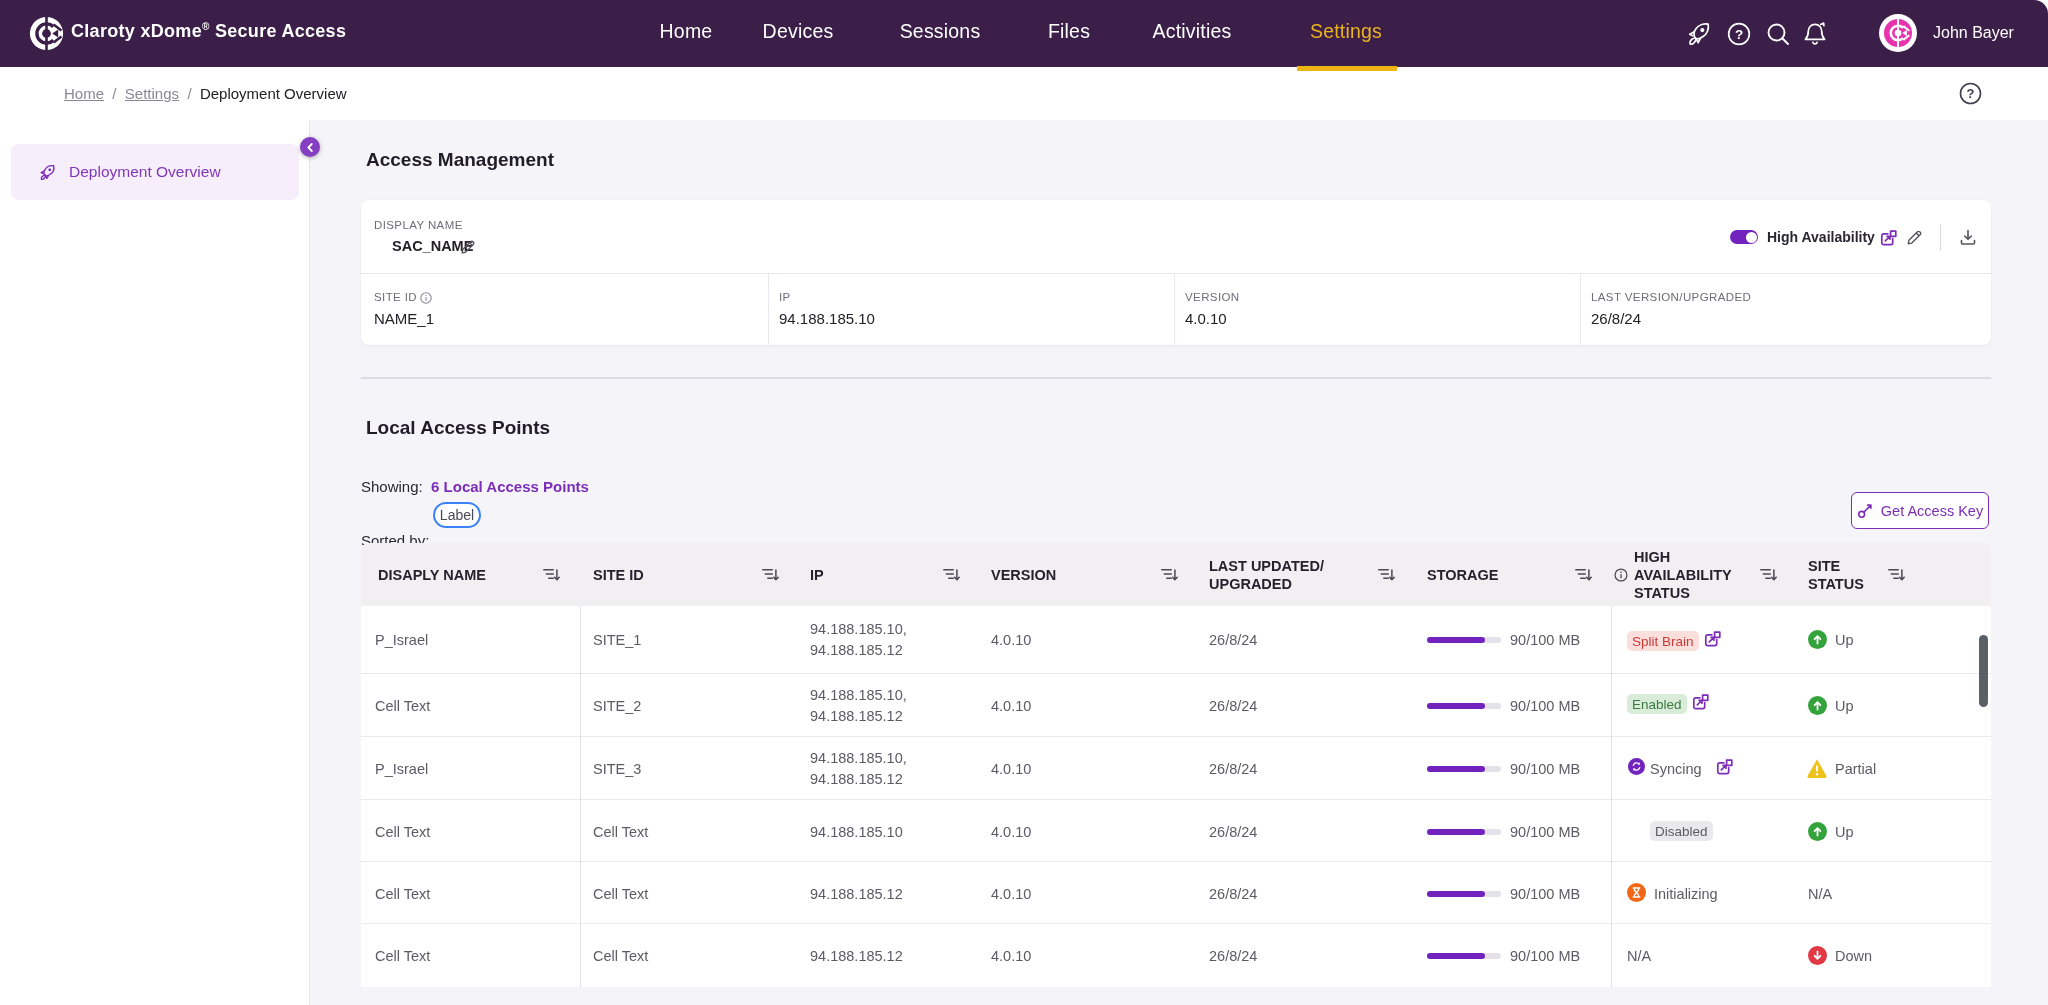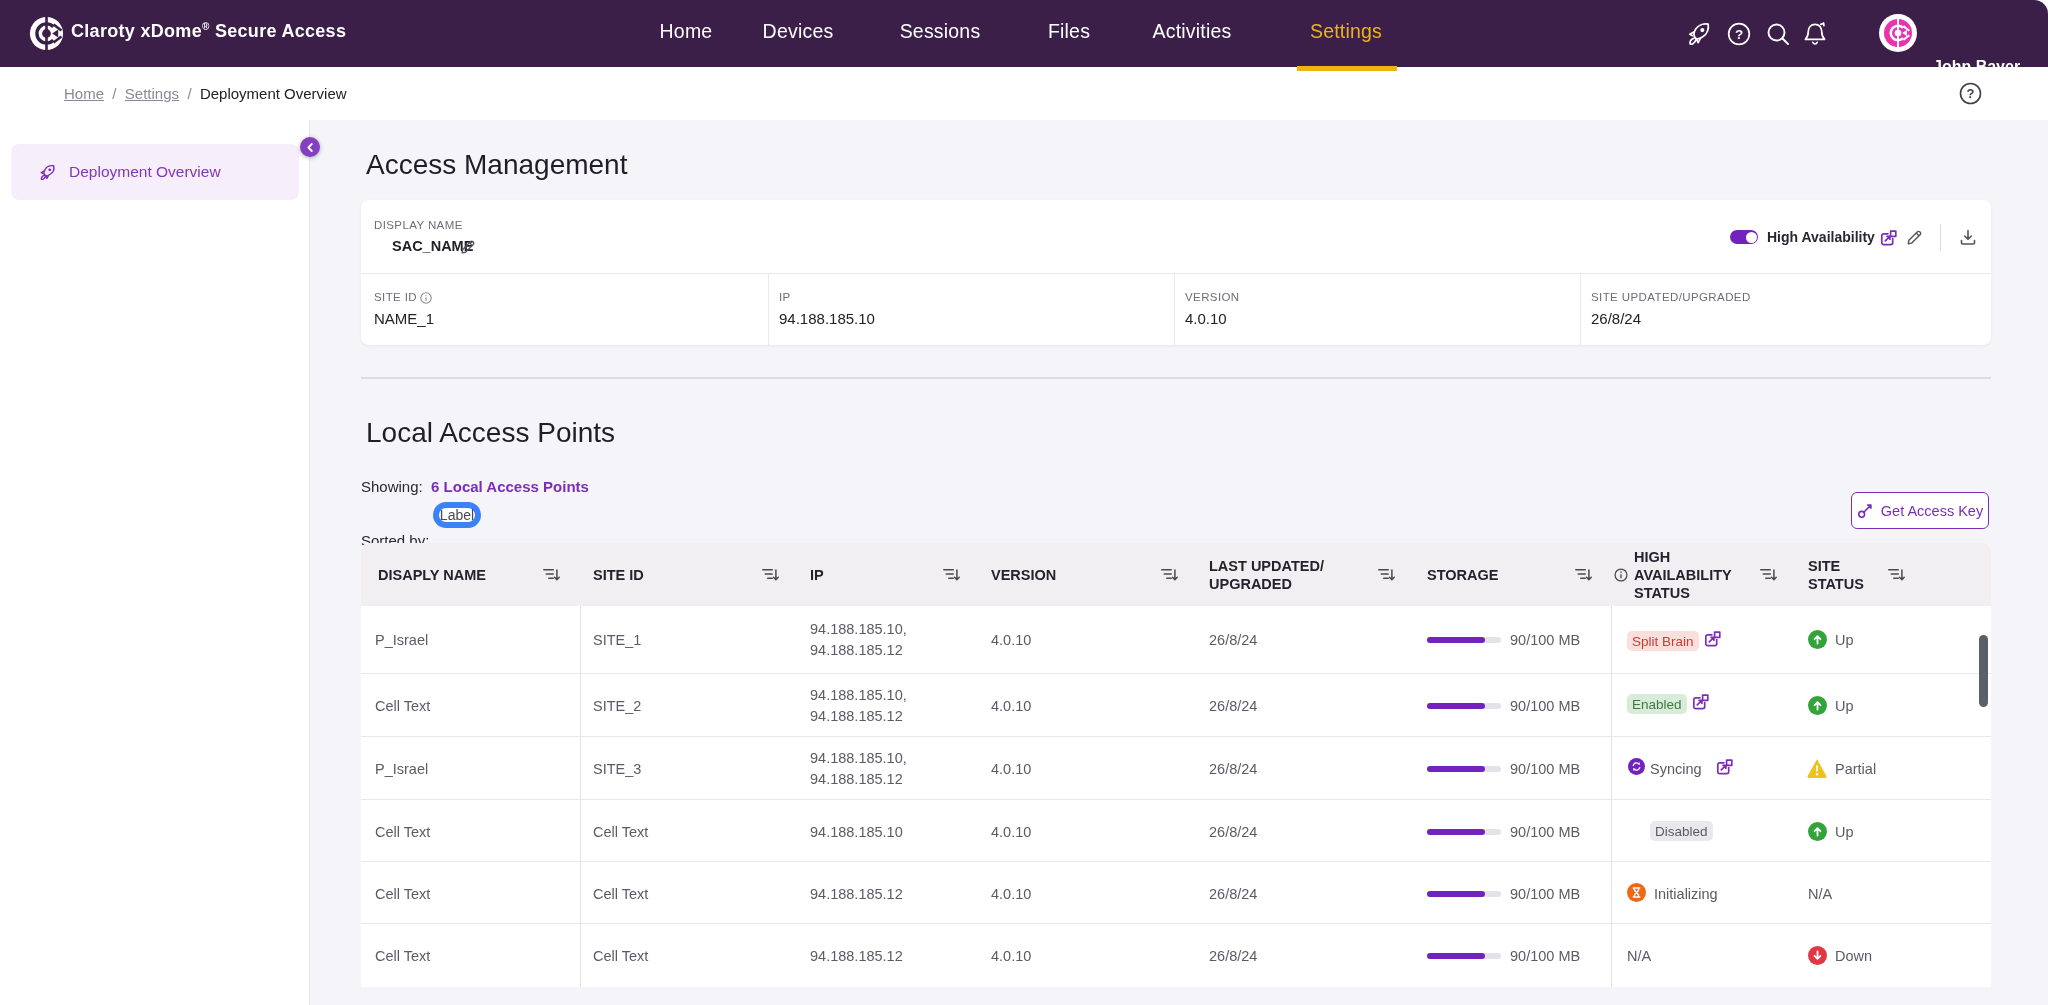--- a/index.html
+++ b/index.html
@@ -10,47 +10,47 @@
 
 .topbar { position:absolute; left:0; top:0; width:2048px; height:67px; background:#3b1f48; border-top-right-radius:14px; }
 body { background:#fff; }
 .pagebg { position:absolute; left:0; top:120px; width:2048px; height:885px; background:#f5f4f9; }
 .brand { position:absolute; left:71px; top:21px; color:#fff; font-size:18px; font-weight:700; letter-spacing:0.3px; }
 .brand sup { font-size:10px; }
 .nav-item { position:absolute; top:20px; color:#fff; font-size:19.5px; letter-spacing:0.2px; transform:translateX(-50%); white-space:nowrap; }
 .nav-item.active { color:#eab31c; }
 .nav-underline { position:absolute; left:1297px; top:66px; width:100px; height:5px; background:#edb512; }
 .topicon { position:absolute; top:21px; width:26px; height:26px; }
-.username { position:absolute; left:1933px; top:24px; color:#fff; font-size:16px; font-weight:700;margin-top:34px; }
+.username { position:absolute; left:1933px; top:24px; color:#fff; font-size:16px; font-weight:400; }
 
 
 .crumbbar { position:absolute; left:0; top:67px; width:2048px; height:53px; background:#fff; }
 .crumb { font-size:15px; color:#8b8894; }
 .crumb a { color:#8b8894; text-decoration:underline; }
 .crumb .cur { color:#232028; }
 
 
 .sidebar { position:absolute; left:0; top:120px; width:310px; height:885px; background:#fff; border-right:1px solid #e7e5ec; }
 .side-item { position:absolute; left:11px; top:24px; width:288px; height:56px; background:#f7eefc; border-radius:8px; display:flex; align-items:center; color:#8038b8; font-size:15.5px; }
 .collapse-btn { position:absolute; left:300px; top:137px; width:20px; height:20px; border-radius:50%; background:#8440c0; box-shadow:0 1px 4px rgba(0,0,0,0.3); z-index:5; display:flex; align-items:center; justify-content:center; }
 
 
-.h1 { position:absolute; font-size:28px; font-weight:400; color:#201d29; }
+.h1 { position:absolute; font-size:19px; font-weight:700; color:#201d29; }
 .card1 { position:absolute; left:361px; top:200px; width:1630px; height:145px; background:#fff; border-radius:8px; box-shadow:0 1px 3px rgba(40,30,60,0.06); }
 .lbl { font-size:11.5px; color:#6e6c77; letter-spacing:0.4px; }
 .val { font-size:15px; color:#232028; }
 .val.b { font-weight:700; }
 .cardrow { position:absolute; left:0; top:73px; width:100%; height:72px; border-top:1px solid #eae8ef; }
 .cell-div { position:absolute; top:73px; width:1px; height:72px; background:#eae8ef; }
 
 .hr { position:absolute; left:361px; top:377px; width:1630px; height:2px; background:#dcdae2; }
 
 .showing { font-size:15px; color:#2a2733; }
 .purple-link { color:#7b2db8; font-weight:700;text-align:center; }
-.pill-label { position:absolute; left:433px; top:502px; width:48px; height:26px; border:6px solid #3b82f6; border-radius:13px; background:#fff; color:#4a4852; font-size:14px; display:flex; align-items:center; justify-content:center; }
+.pill-label { position:absolute; left:433px; top:502px; width:48px; height:26px; border:2px solid #3b82f6; border-radius:13px; background:#fff; color:#4a4852; font-size:14px; display:flex; align-items:center; justify-content:center; }
 .btn-key { position:absolute; left:1851px; top:492px; width:138px; height:37px; border:1.5px solid #7b2db8; border-radius:6px; background:#fff; color:#7b2db8; font-size:14.5px; display:flex; align-items:center; justify-content:center; gap:7px; }
 
 
 .table { position:absolute; left:361px; top:543px; width:1630px; height:444px; background:#fff; border-radius:8px 8px 0 0; }
 .thead { position:absolute; left:0; top:0; width:1630px; height:63px; background:#f2eff3; border-radius:8px 8px 0 0; }
 .th { position:absolute; font-size:14.5px; font-weight:700; color:#25222e; line-height:1.25; }
 .sorticon { position:absolute; width:17px; height:17px; }
 .row { position:absolute; left:0; width:1630px; border-bottom:1px solid #eae8ee; }
 .td { position:absolute; font-size:14.5px; color:#5c5a64; line-height:1.45; }
 .vline { position:absolute; width:1px; background:#e4e2e9; }
@@ -167,21 +167,21 @@
   <svg class="abs" style="left:59px; top:92px;" width="12" height="12" viewBox="0 0 12 12">
       <circle cx="6" cy="6" r="5.2" fill="none" stroke="#8a8893" stroke-width="1.1"></circle>
       <rect x="5.45" y="5.2" width="1.1" height="3.6" fill="#8a8893"></rect>
       <circle cx="6" cy="3.6" r="0.7" fill="#8a8893"></circle>
     </svg>
   <div class="abs val" style="left:13px; top:110px;">NAME_1</div>
   <div class="abs lbl" style="left:418px; top:91px;">IP</div>
   <div class="abs val" style="left:418px; top:110px;">94.188.185.10</div>
   <div class="abs lbl" style="left:824px; top:91px;">VERSION</div>
   <div class="abs val" style="left:824px; top:110px;">4.0.10</div>
-  <div class="abs lbl" style="left:1230px; top:91px;">SITE UPDATED/UPGRADED</div>
+  <div class="abs lbl" style="left:1230px; top:91px;">LAST VERSION/UPGRADED</div>
   <div class="abs val" style="left:1230px; top:110px;">26/8/24</div>
 </div>
 
 <div class="hr"></div>
 
 <div class="h1" style="left:366px; top:417px;">Local Access Points</div>
 <div class="abs showing" style="left:361px; top:478px;">Showing: &nbsp;<span class="purple-link">6 Local Access Points</span></div>
 <div class="abs showing" style="left:361px; top:532px;">Sorted by:</div>
 <div class="pill-label">Label</div>
 <div class="btn-key">

